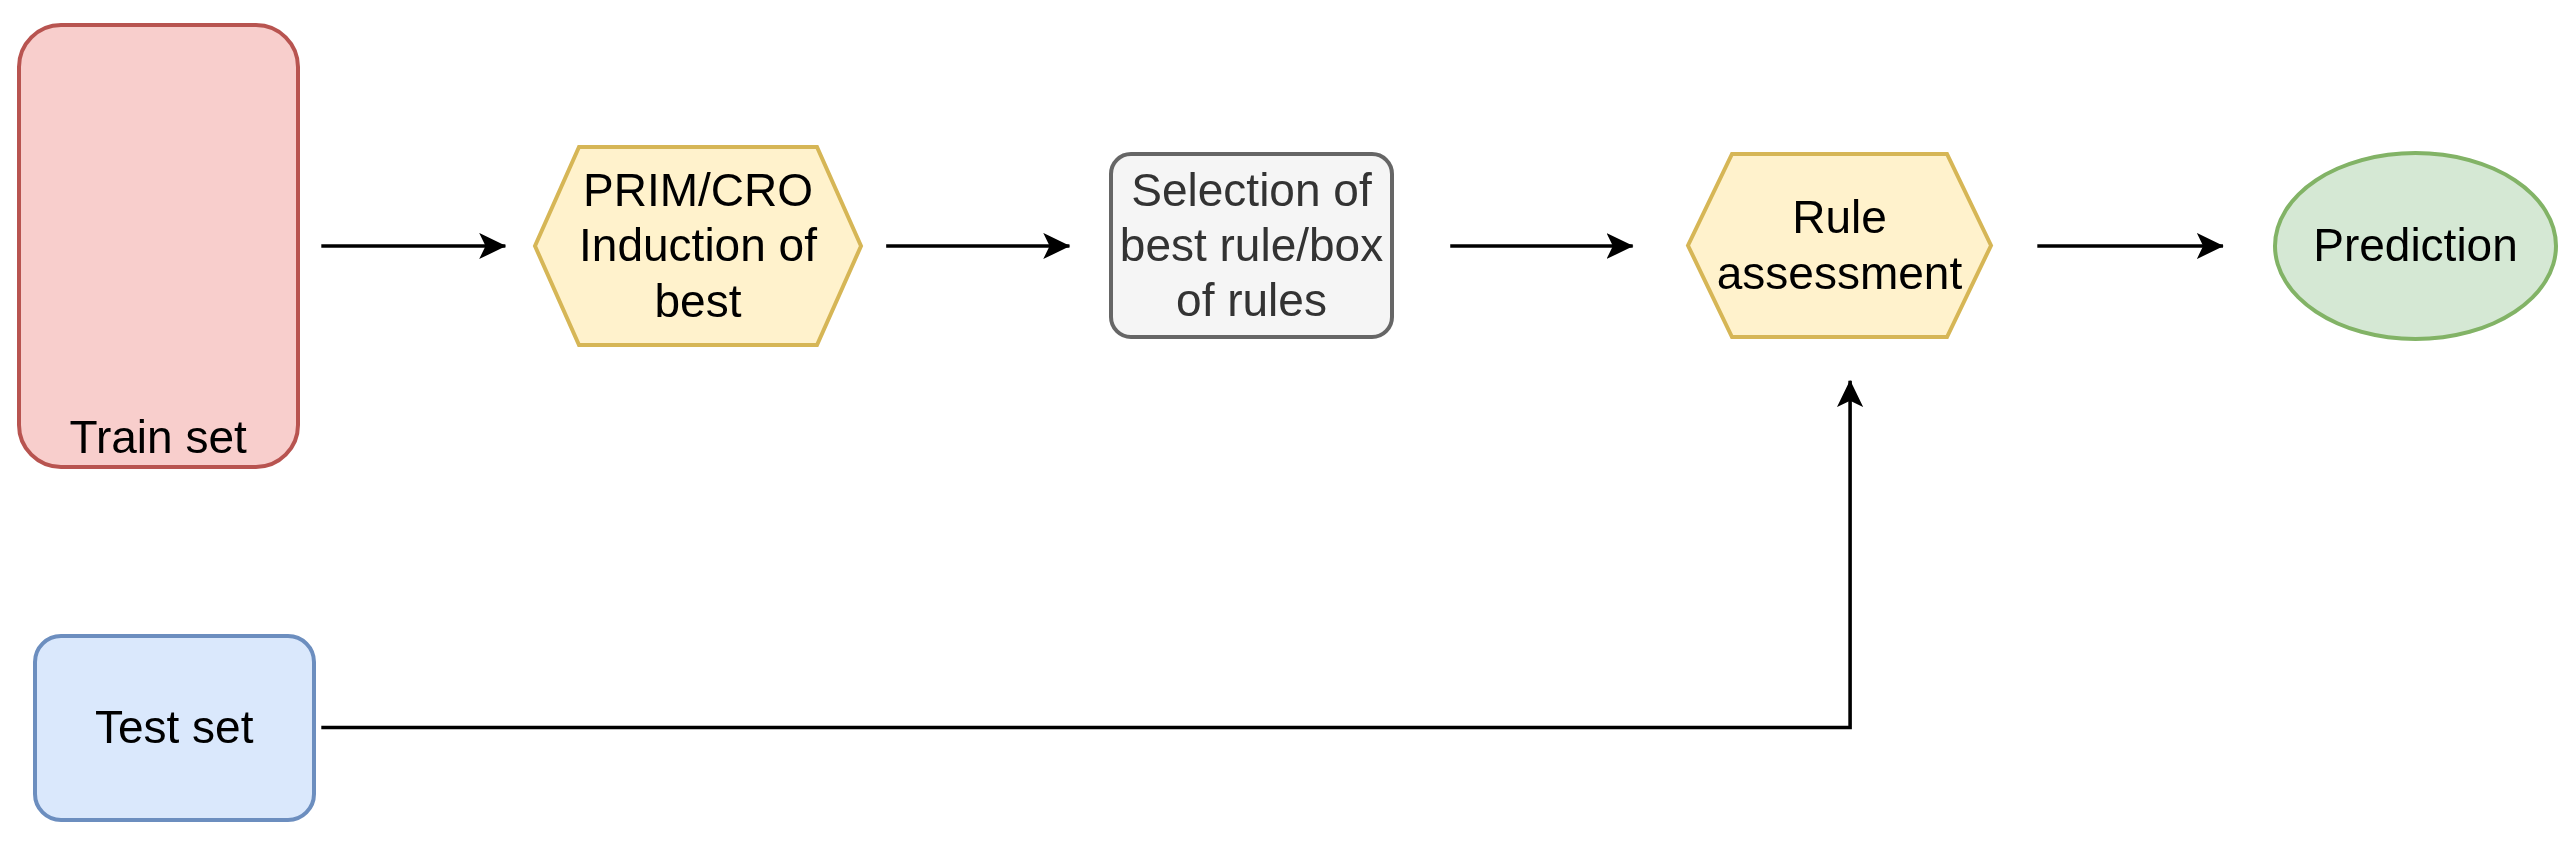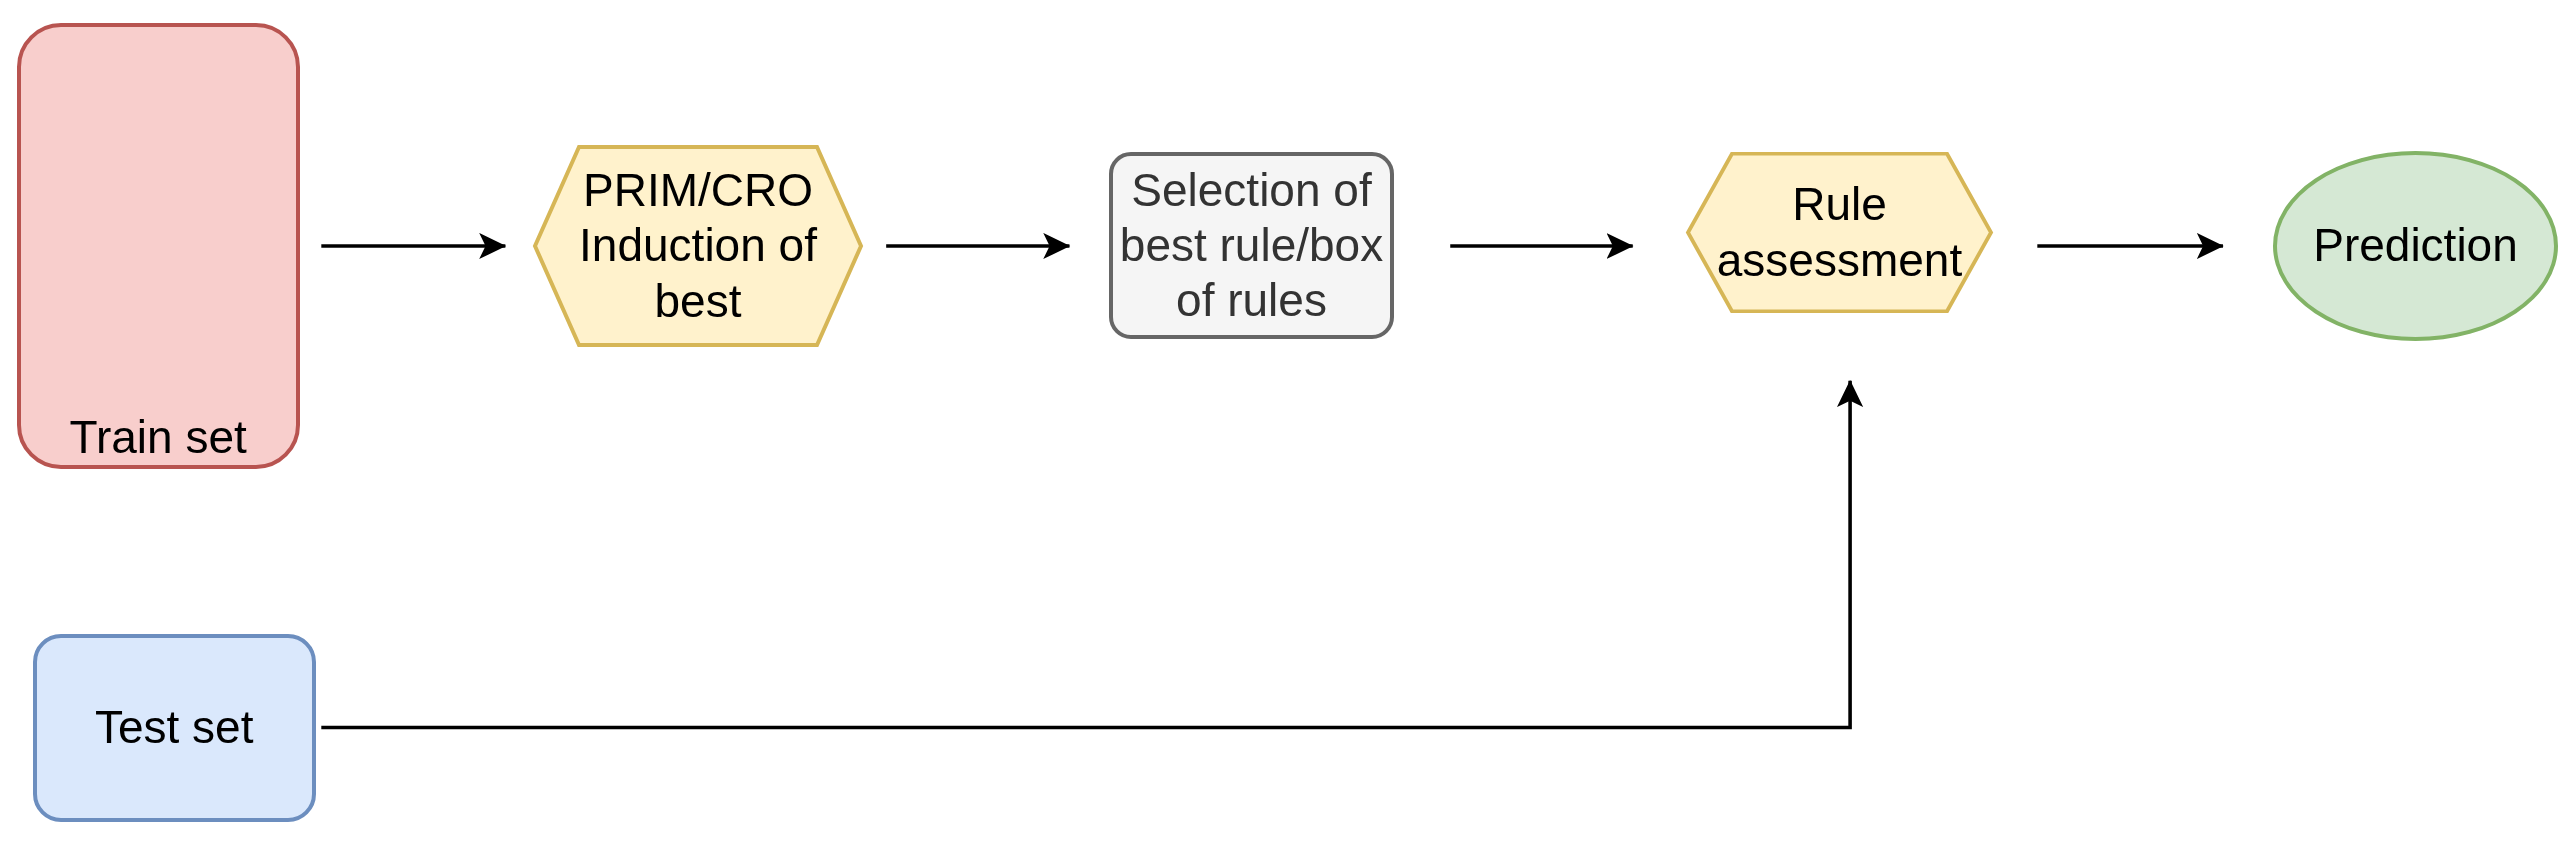--- a/index.html
+++ b/index.html
@@ -67,21 +67,21 @@
     left: 2273px; top: 151px; width: 285px; height: 190px;
     background: #D5E8D4;
     border: 4px solid #82B366;
     border-radius: 50%;
   }
   .node-hex {
     background: transparent;
     border: none;
   }
   .node-induction { left: 533px; top: 145px; width: 330px; height: 202px; }
-  .node-assessment { left: 1686px; top: 152px; width: 307px; height: 161px; }
+  .node-assessment { left: 1686px; top: 152px; width: 307px; height: 187px; }
   .hex-bg {
     position: absolute;
     left: 0; top: 0;
     width: 100%; height: 100%;
     overflow: visible;
   }
   .hex-bg polygon {
     fill: #FFF2CC;
     stroke: #D6B656;
     stroke-width: 5;

